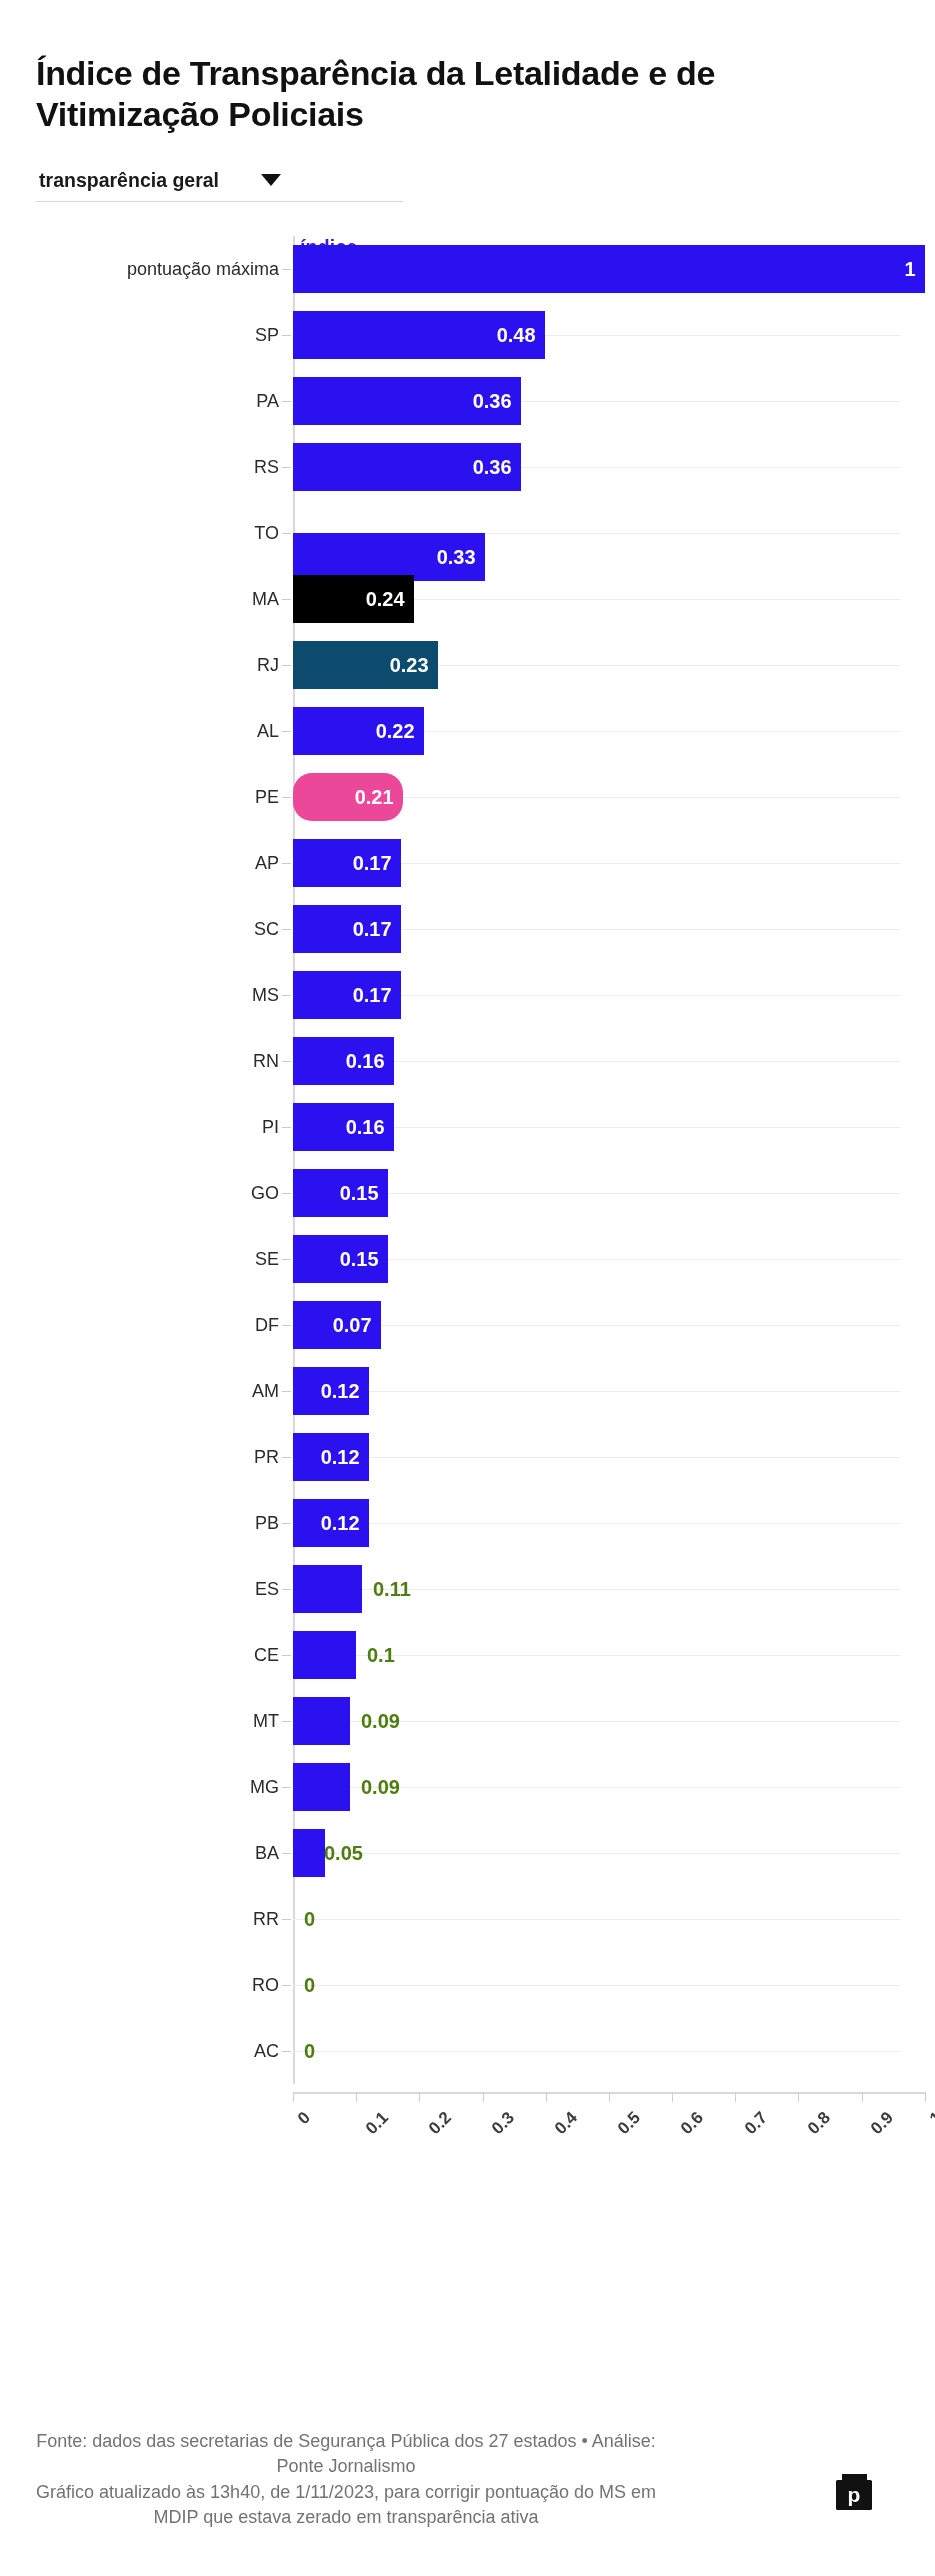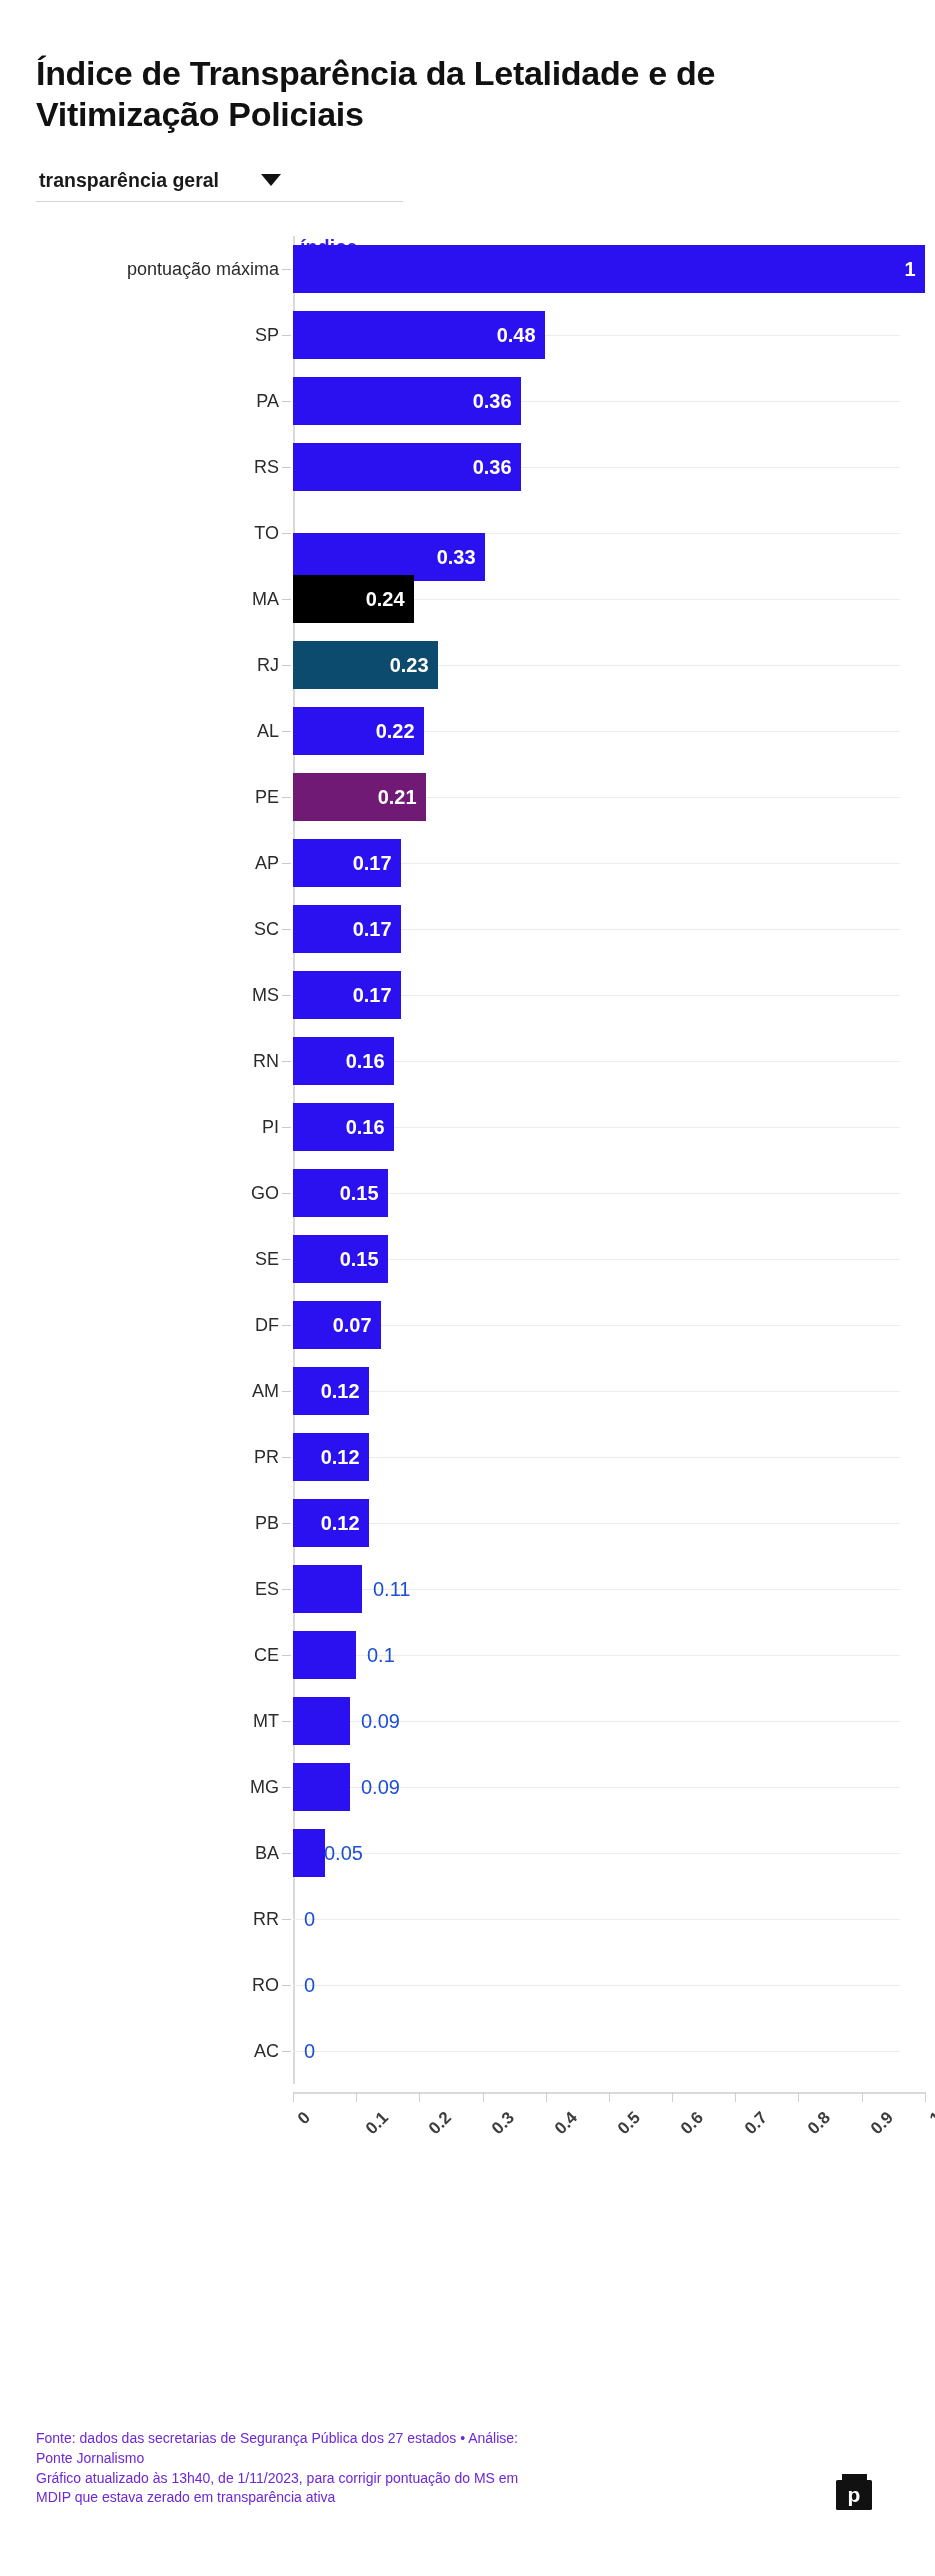--- a/index.html
+++ b/index.html
@@ -148,23 +148,23 @@
     color: #ffffff;
     font-size: 20px;
     font-weight: bold;
     padding-right: 9.4px;
     white-space: nowrap;
   }
   .bar-value-out {
     position: absolute;
     top: 50%;
     transform: translateY(-50%);
-    color: #1d4ed8;
+    color: #4d7c0f;
     font-size: 20px;
-    font-weight: normal;
+    font-weight: bold;
     white-space: nowrap;
     z-index: 2;
   }
 
   
   .xaxis {
     position: relative;
     margin-left: 257px;
     width: 632px;
     height: 1.6px;
@@ -194,24 +194,25 @@
     position: absolute;
     left: 36px;
     right: 36px;
     top: 2406px;
     border-top: 0;
     display: flex;
     align-items: flex-start;
     justify-content: space-between;
   }
   .footer-text {
-    font-size: 14px;
+    font-size: 18px;
     line-height: 1.42;
-    color: #6d28d9;
+    color: #737373;
     max-width: 757px;
+    text-align: center;
   }
   .footer-line { display: block; }
   .logo {
     flex: 0 0 auto;
     margin-top: 45px;
     margin-right: 28px;
     width: 36px;
     height: 36px;
     position: relative;
   }
@@ -328,21 +329,21 @@
             <div class="bar-track">
               <div class="bar" style="width: 131px; background: rgb(43, 16, 240);">
                 <span class="bar-value-in">0.22</span>
               </div>
             </div>
           </div>
           <div class="row">
             <span class="tick-dash"></span>
             <span class="cat-label">PE</span>
             <div class="bar-track">
-              <div class="bar" style="width: 133px; background: #701a75;">
+              <div class="bar" style="width: 110px; background: #ec4899; border-radius: 19px;">
                 <span class="bar-value-in">0.21</span>
               </div>
             </div>
           </div>
           <div class="row">
             <span class="tick-dash"></span>
             <span class="cat-label">AP</span>
             <div class="bar-track">
               <div class="bar" style="width: 108px; background: rgb(43, 16, 240);">
                 <span class="bar-value-in">0.17</span>

